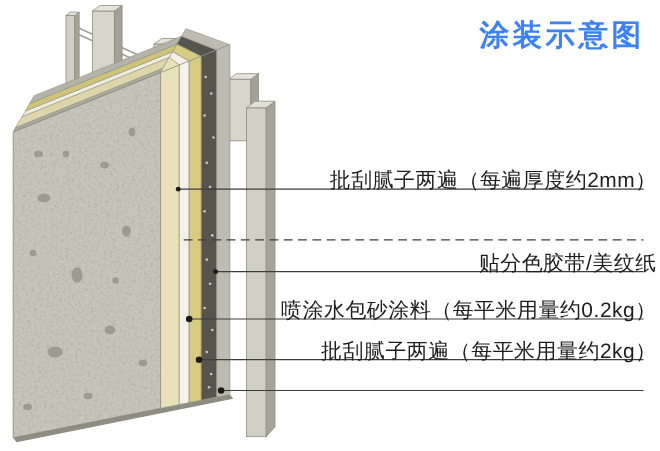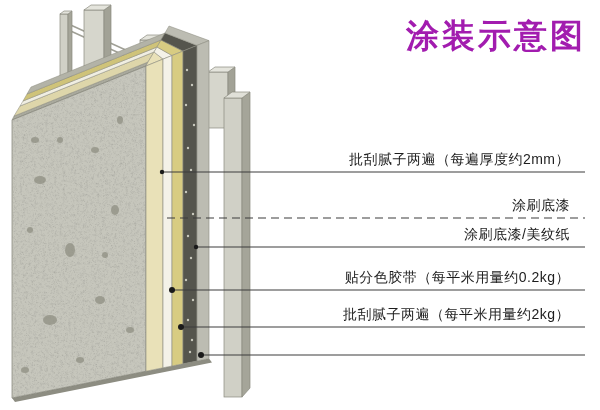--- a/index.html
+++ b/index.html
@@ -3,24 +3,24 @@
 <meta charset="utf-8">
 <style>
   html,body{margin:0;padding:0;background:#fff;}
   .stage{
     position:relative;width:600px;height:410px;background:#ffffff;
     font-family:"Liberation Sans","DejaVu Sans",sans-serif;overflow:hidden;
   }
   .stage svg{position:absolute;left:0;top:0;}
   .diagram-title{
     position:absolute;top:14px;right:14px;
-    font-size:33px;font-weight:bold;letter-spacing:3px;color:#a21caf;
+    font-size:27px;font-weight:bold;letter-spacing:3px;color:#3b82f6;
   }
   .lbl{
-    position:absolute;right:30px;font-size:14px;color:#1d1d1d;
+    position:absolute;right:3px;font-size:19px;color:#1d1d1d;
     white-space:nowrap;letter-spacing:0.5px;
   }
   .l1{top:151px}.l2{top:197px}.l3{top:226px}.l4{top:269px}.l5{top:306px}.l6{top:334px}
 </style>
 </head>
 <body>
 
 <div class="stage">
 
   <svg width="600" height="410" viewBox="0 0 600 410">
@@ -148,18 +148,17 @@
       <circle cx="196" cy="247" r="2.2"></circle>
       <circle cx="172" cy="290" r="3"></circle>
       <circle cx="181" cy="327" r="3"></circle>
       <circle cx="201" cy="355" r="3"></circle>
     </g>
   </svg>
 
   <div class="diagram-title">涂装示意图</div>
 
   <div class="lbl l1">批刮腻子两遍（每遍厚度约2mm）</div>
-  <div class="lbl l2">涂刷底漆</div>
-  <div class="lbl l3">涂刷底漆/美纹纸</div>
-  <div class="lbl l4">贴分色胶带（每平米用量约0.2kg）</div>
+  <div class="lbl l3">贴分色胶带/美纹纸</div>
+  <div class="lbl l4">喷涂水包砂涂料（每平米用量约0.2kg）</div>
   <div class="lbl l5">批刮腻子两遍（每平米用量约2kg）</div>
 
 </div>
 
 </body></html>

